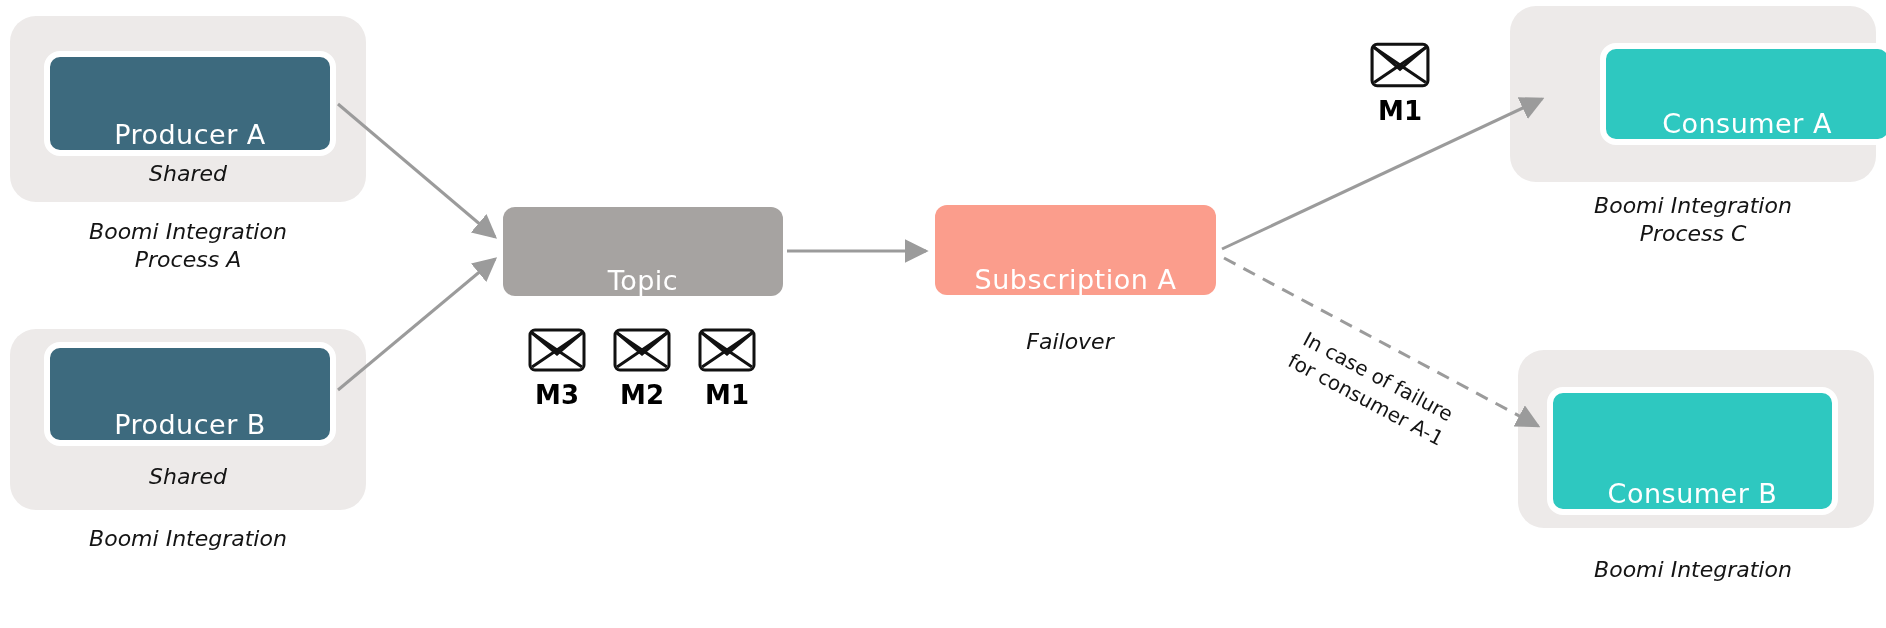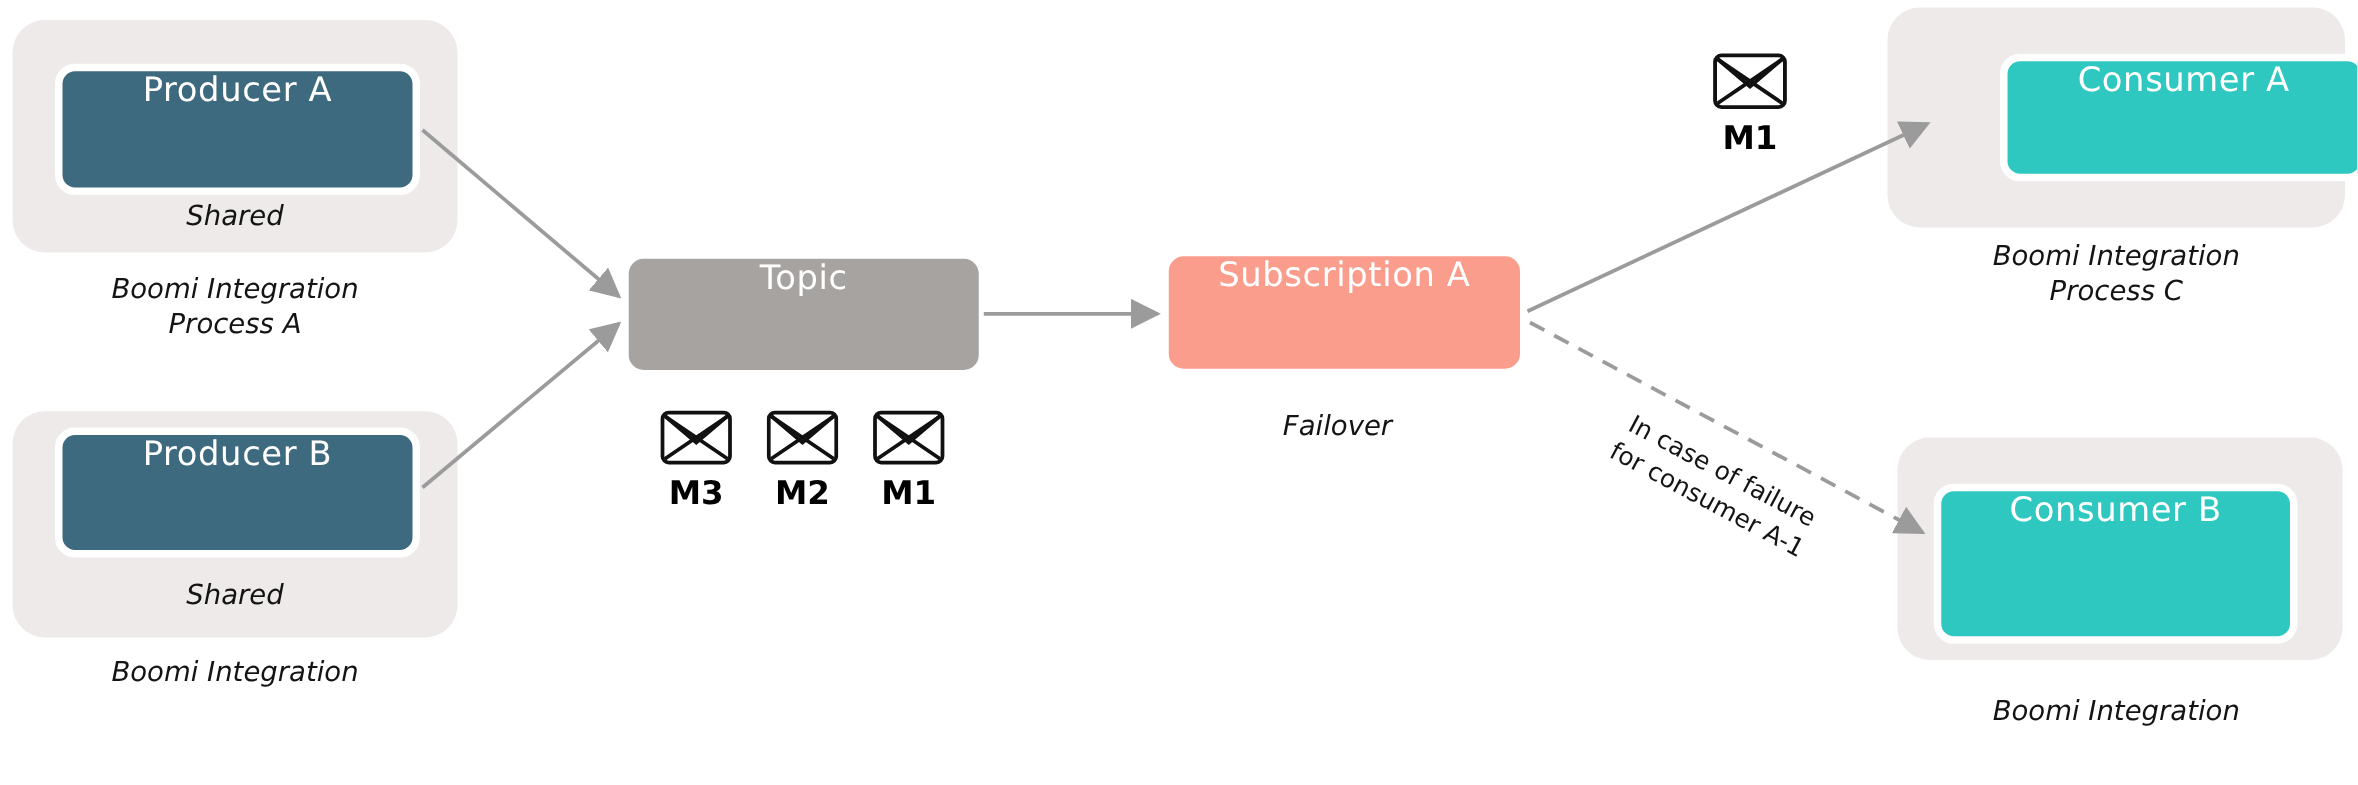--- a/index.html
+++ b/index.html
@@ -11,21 +11,21 @@
     overflow:hidden;
   }
   .group{
     position:absolute;
     background:var(--group-fill,#edeae9);
     border-radius:26px;
     z-index:1;
   }
   .node{
     position:absolute;
-    display:flex;align-items:flex-start;justify-content:center;
+    display:flex;align-items:flex-end;justify-content:center;
     color:var(--node-text,#ffffff);
     font-size:27px;
     letter-spacing:.5px;
     z-index:2;
     box-sizing:border-box;
   }
   .node.bordered{
     border:6px solid #ffffff;
     border-radius:16px;
   }

